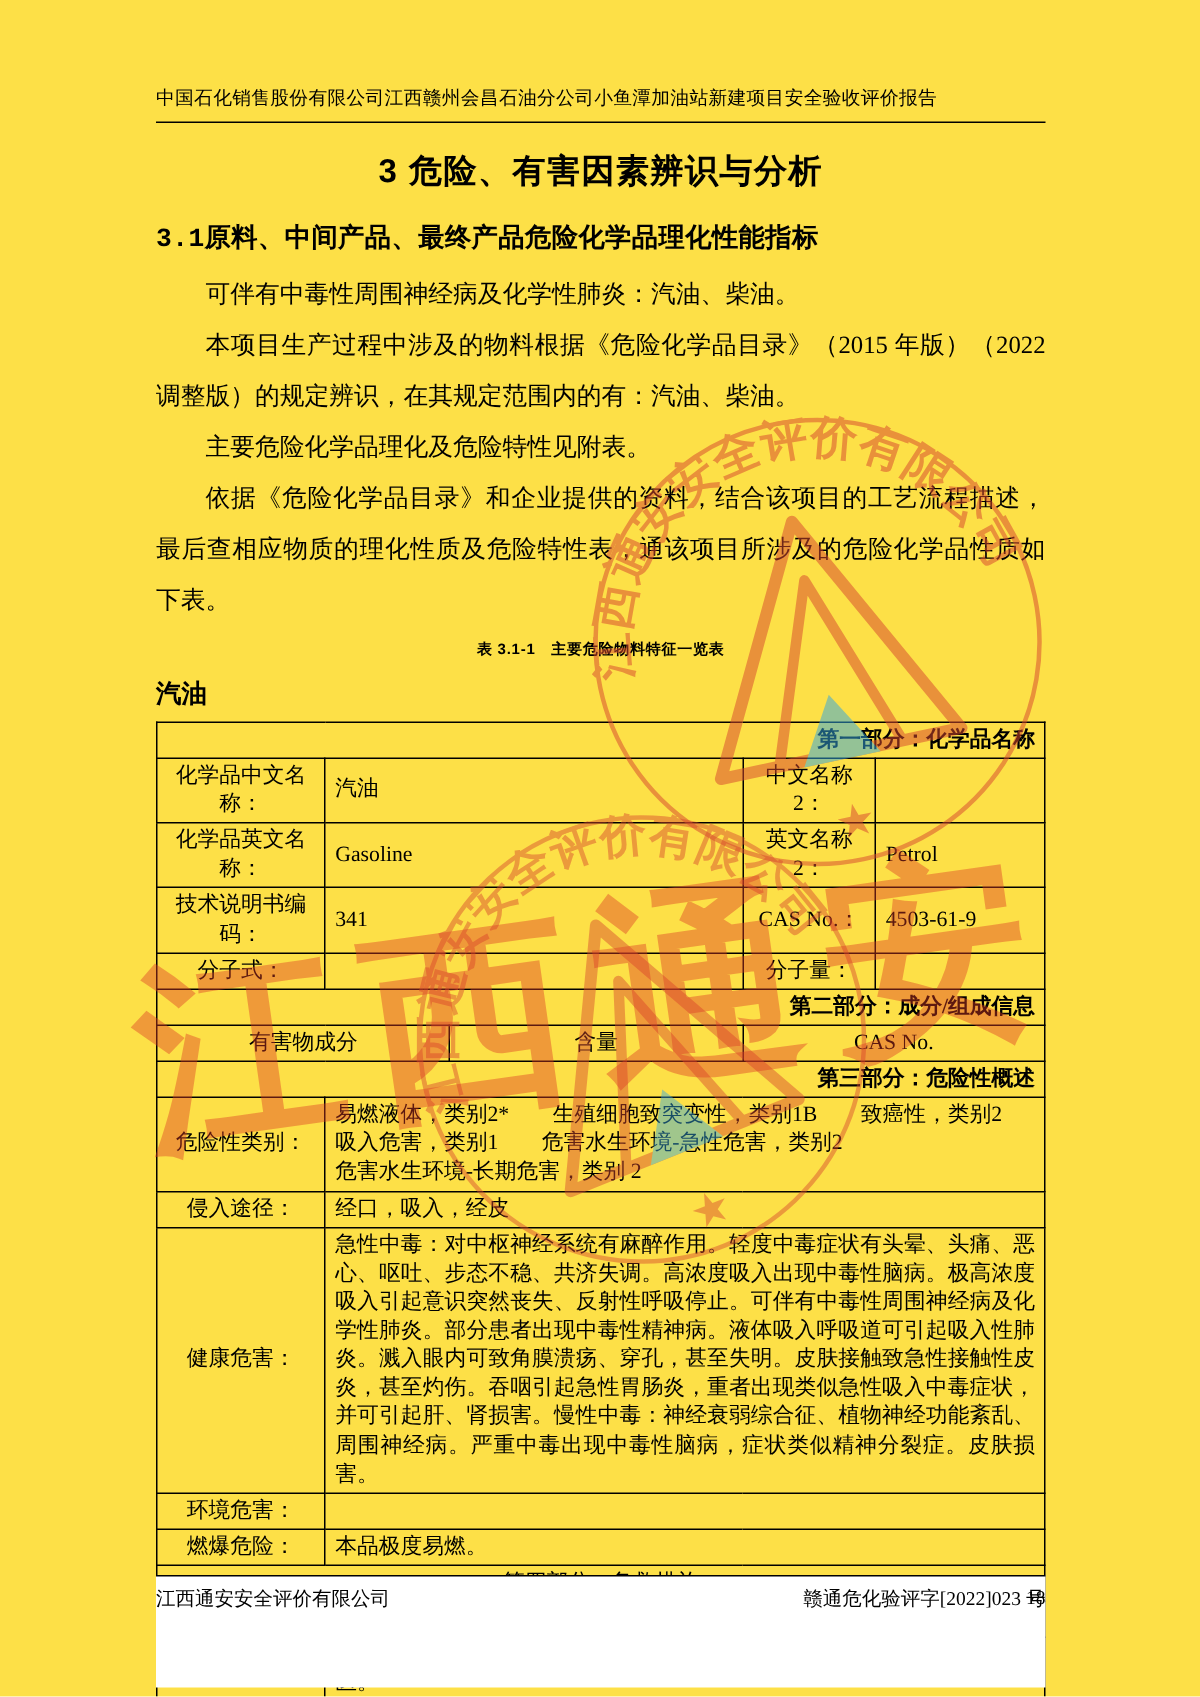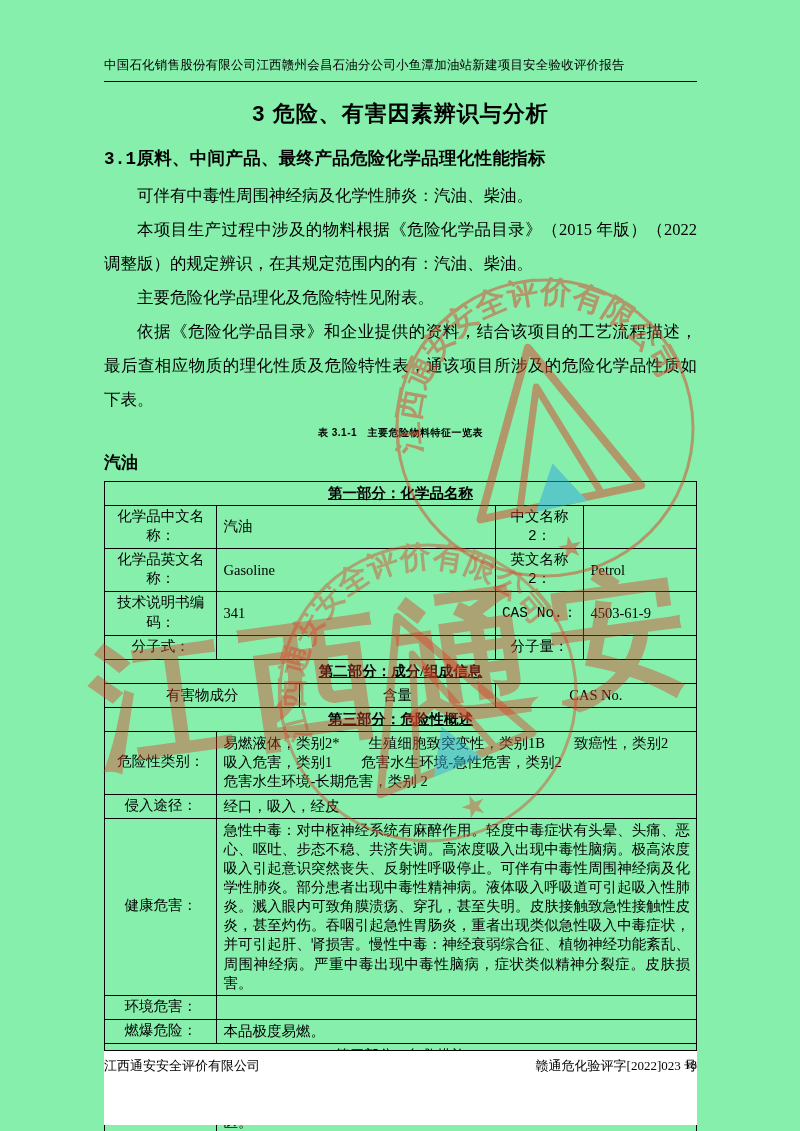--- a/index.html
+++ b/index.html
@@ -1,19 +1,19 @@
 <!DOCTYPE html>
 <html><head>
 <meta charset="utf-8">
 <style>
   * { margin:0; padding:0; box-sizing:border-box; }
   html,body { background:#ffffff; }
   .page {
     position:relative; width:800px; height:1131px; margin:0 auto;
-    background:#86efac; overflow:hidden; color:#000;
+    background:#fde047; overflow:hidden; color:#000;
     font-family:"Liberation Serif","DejaVu Serif",serif;
   }
   .content { position:absolute; left:104px; width:593px; top:56px; }
 
   .doc-header {
     font-size:12.5px; line-height:1.5; padding-bottom:6px;
     border-bottom:1.5px solid #000; white-space:nowrap; letter-spacing:0.2px;
   }
 
   h1 {
@@ -32,23 +32,23 @@
     margin-top:9px; text-align:center; font-weight:700; font-size:10px;
     font-family:"Liberation Sans","DejaVu Sans",sans-serif; letter-spacing:0.5px;
   }
   .material {
     margin:11px 0 7px; font-size:17px; font-weight:700;
     font-family:"Liberation Sans","DejaVu Sans",sans-serif;
   }
 
   table.msds { width:100%; border-collapse:collapse; table-layout:fixed; font-size:14.5px; line-height:1.32; }
   table.msds td { border:1px solid #000; padding:2px 6px; vertical-align:middle; }
-  td.part { text-align:center; font-weight:700; padding:3px 4px;text-decoration:underline; }
+  td.part { text-align:right; font-weight:700; padding:3px 4px; }
   td.part-normal { text-align:center; font-weight:400; padding:3px 4px; }
-  td.lbl { text-align:center; padding:2px 2px;font-family:Liberation Mono, monospace; }
+  td.lbl { text-align:center; padding:2px 2px; }
   td.val { text-align:left; }
   td.ctr { text-align:center; }
   .prewrap { white-space:pre-wrap; }
   td.justify { text-align:justify;margin-left:12px; }
   .c1{width:19%}.c2{width:14%}.c3{width:20%}.c4{width:13%}.c5{width:15%}.c6{width:19%}
 
   .doc-footer {
     position:absolute; left:104px; width:593px; top:1050px;
     border-top:1px solid #000; padding-top:6px; font-size:13px; background:#fff;
     display:flex; justify-content:space-between; height:75px;

